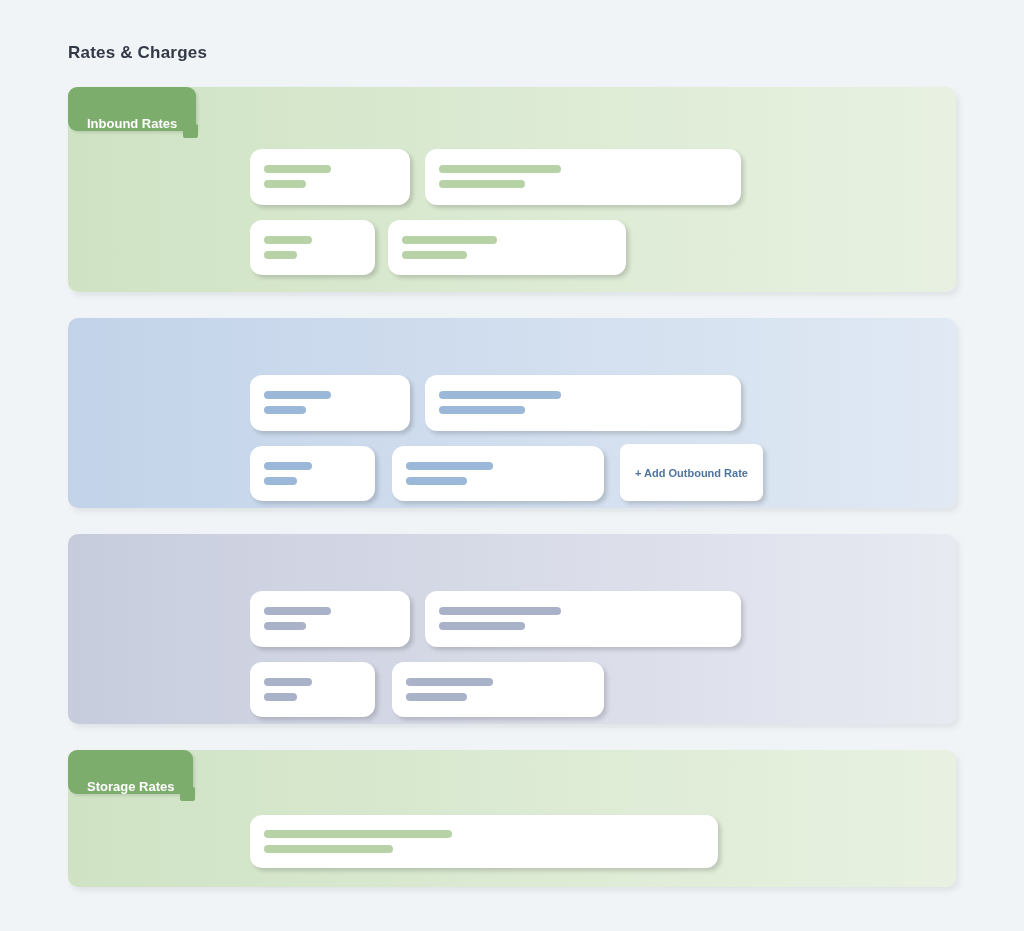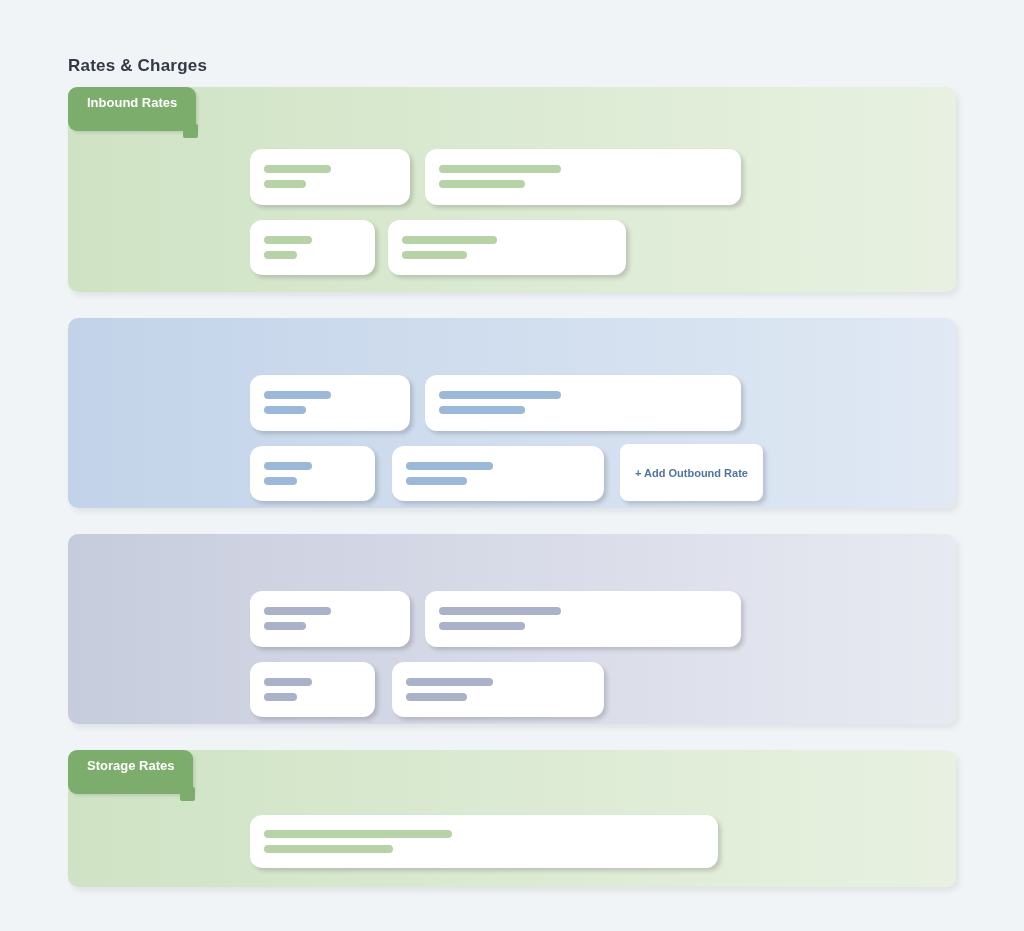--- a/index.html
+++ b/index.html
@@ -8,37 +8,36 @@
     width: 1024px; height: 931px;
     background: #f1f4f7;
     font-family: "Liberation Sans", sans-serif;
     position: relative;
     overflow: hidden;
   }
   .page-title {
     position: absolute; left: 68px; top: 43px;
     font-size: 17px; font-weight: bold; color: #333a47;
     letter-spacing: 0.2px;
-    margin-top: 13px;
   }
   .section {
     position: absolute; left: 68px; width: 888px;
     border-radius: 10px;
     background: linear-gradient(90deg, var(--panel-left), var(--panel-right));
     box-shadow: 3px 4px 6px rgba(0,0,0,0.07);
   }
   #section-inbound  { top: 87px;  height: 205px; }
   #section-outbound { top: 318px; height: 190px; }
   #section-transport{ top: 534px; height: 190px; }
   #section-storage  { top: 750px; height: 137px; }
 
   .tab {
     position: absolute; top: 0; left: 0; height: 44px;
-    display: flex; align-items: flex-start;
-    padding: 8px 19px;
+    display: flex; align-items: flex-end;
+    padding: 0 19px;
     background: var(--tab-color);
     color: #ffffff; font-size: 13px; font-weight: bold;
     border-radius: 9px 9px 2px 9px;
     box-shadow: 2px 2px 3px rgba(0,0,0,0.10);
     z-index: 2;
     white-space: nowrap;
   }
   .tab::after {
     content: "";
     position: absolute; right: -2px; bottom: -7px;

